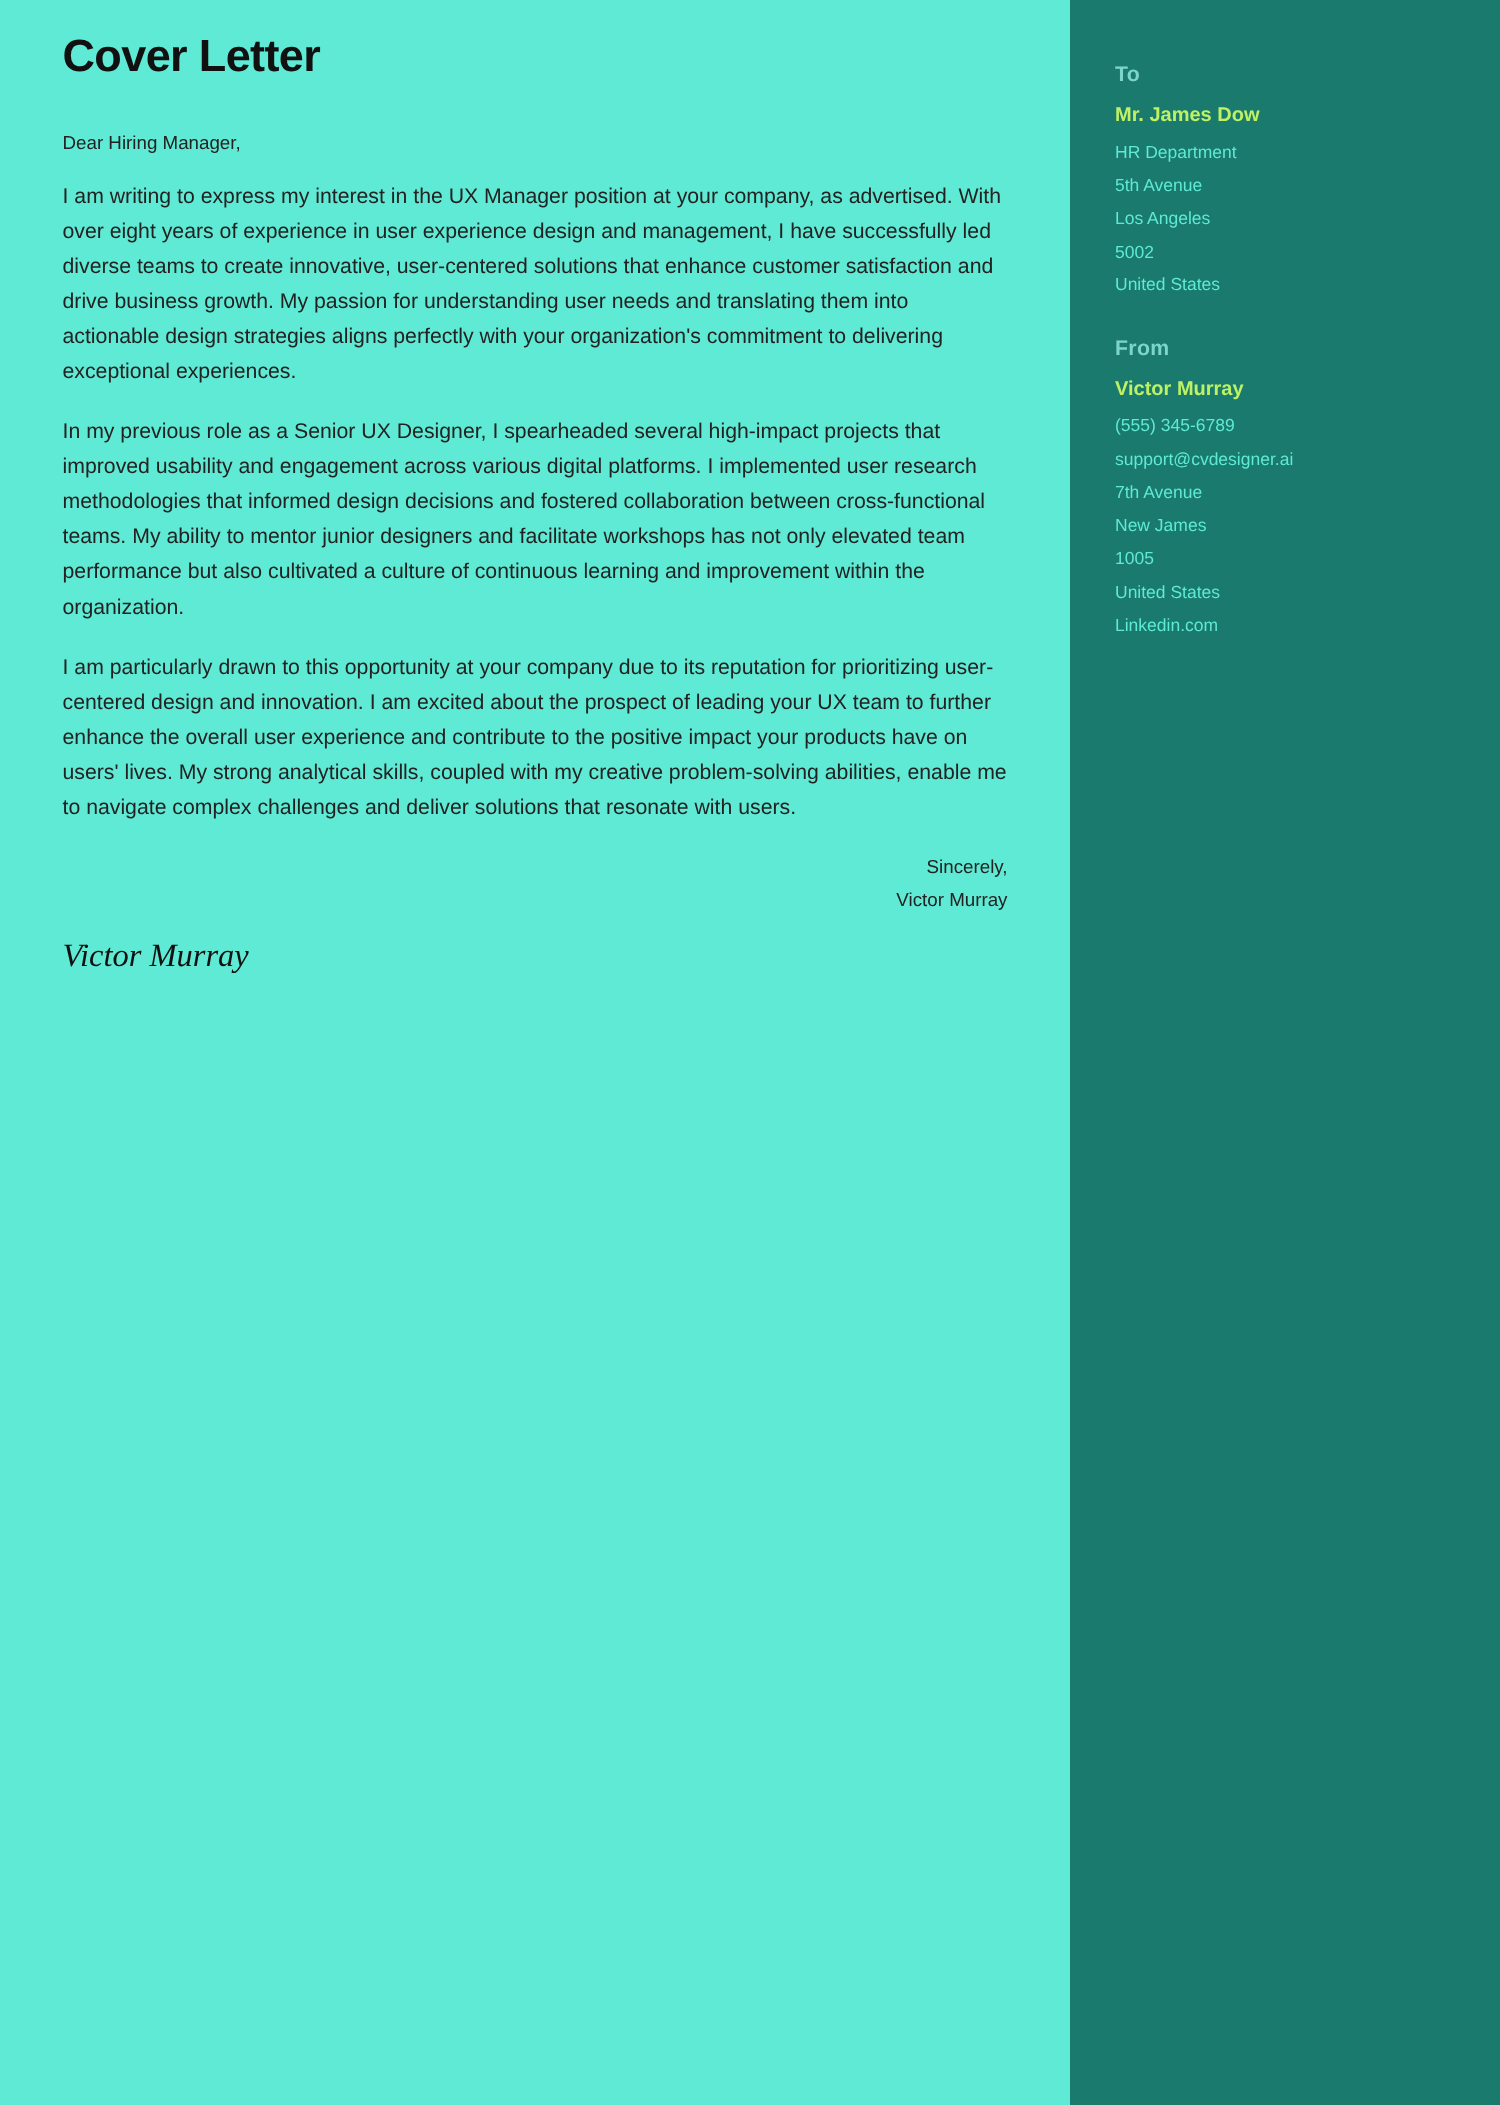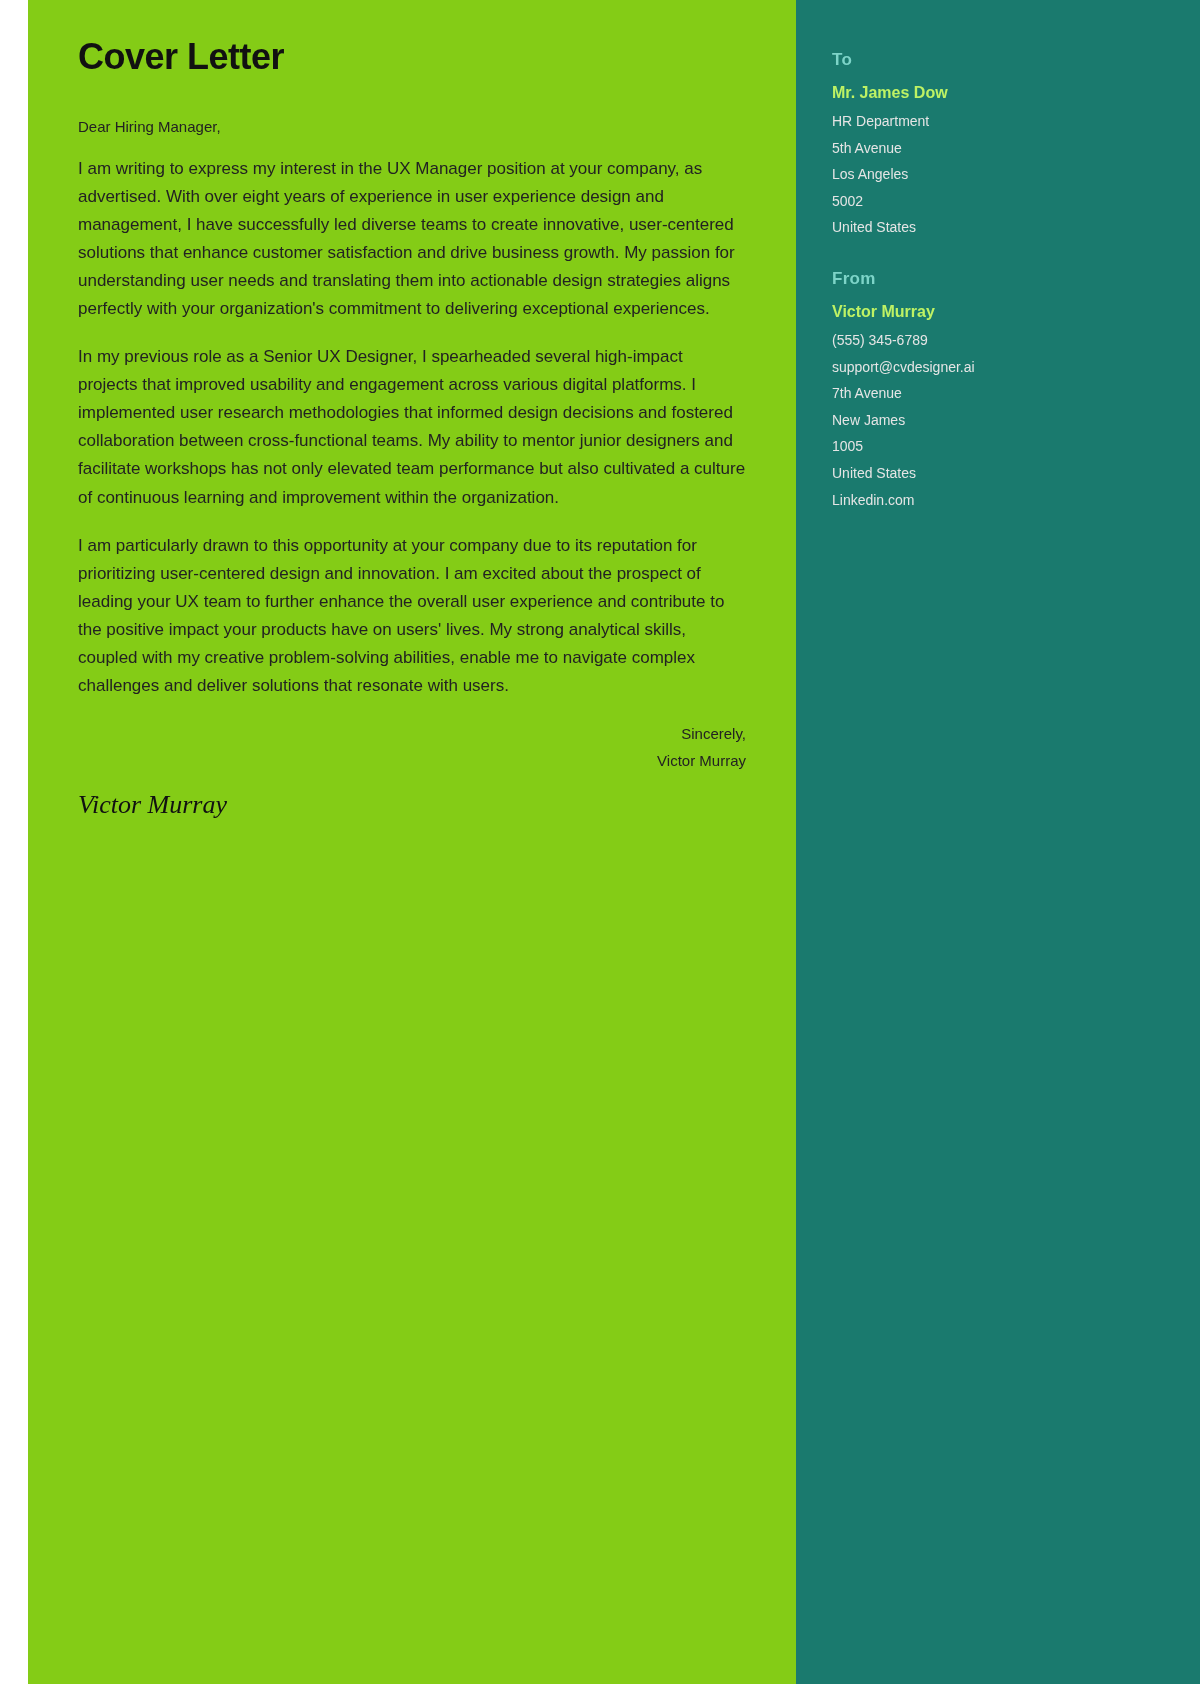--- a/index.html
+++ b/index.html
@@ -11,23 +11,22 @@
     body {
       font-family: Arial, sans-serif;
       width: 1200px;
       min-height: 1684px;
       background: #fff;
       display: flex;
     }
 
     .main-content {
       flex: 1;
-      padding: 36px 50px;
-      background: #84cc16;
-      margin-left: 28px;
+      padding: 24px 50px;
+      background: #5eead4;
     }
 
     .page-title {
       font-size: 36px;
       font-weight: 900;
       color: #111;
       margin-bottom: 40px;
       letter-spacing: -0.5px;
     }
 
@@ -69,21 +68,21 @@
     .signature-text {
       font-family: 'Georgia', serif;
       font-style: italic;
       font-size: 26px;
       color: #111;
       margin-top: 16px;
       font-weight: 400;
     }
 
     .sidebar {
-      width: 404px;
+      width: 344px;
       background: #1a7a6e;
       color: #fff;
       padding: 50px 36px;
       min-height: 1684px;
     }
 
     .sidebar-section-label {
       font-size: 17px;
       font-weight: 700;
       color: #7dd4c8;
@@ -93,21 +92,21 @@
 
     .sidebar-name {
       font-size: 16px;
       font-weight: 700;
       color: #bef264;
       margin-bottom: 6px;
     }
 
     .sidebar-detail {
       font-size: 14px;
-      color: #e5e5e5;
+      color: #5eead4;
       line-height: 1.9;
     }
 
     .sidebar-divider {
       margin: 28px 0;
     }
 
     .sidebar .to-section {
       margin-bottom: 0;
     }

